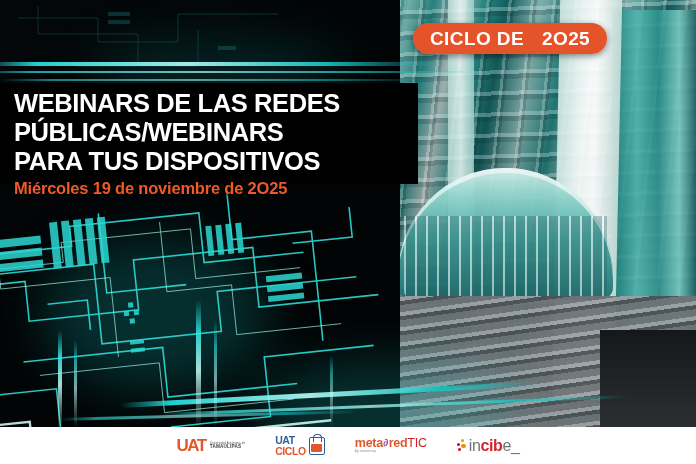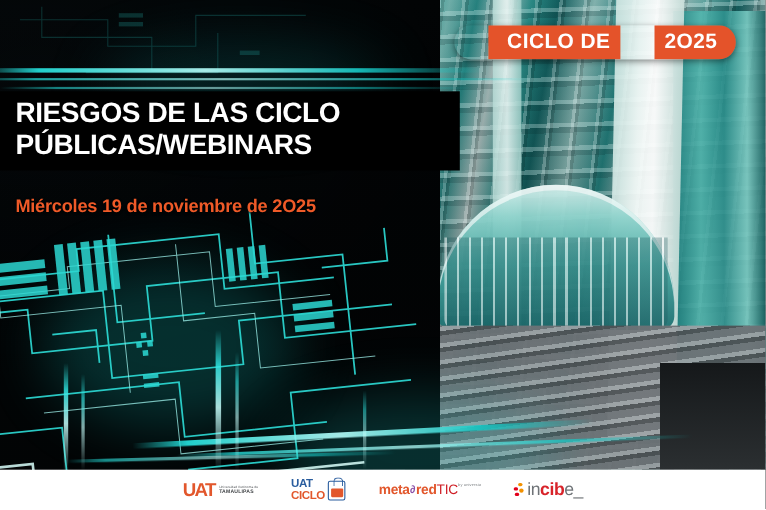--- a/index.html
+++ b/index.html
@@ -239,21 +239,20 @@
     overflow: hidden;
     box-shadow: 0 2px 6px rgba(0,0,0,.45);
   }
   .badge-seg {
     display: flex;
     align-items: center;
     font-weight: bold;
     letter-spacing: .4px;
     white-space: nowrap;
     font-size: 19px;
-    margin-left: 31px;
   }
   .badge-ciclo {
     background: #e4532a;
     color: #ffffff;
     padding: 0 9px 0 17px;
   }
   .badge-webinars {
     background: #1d4f66;
     color: #ffffff;
     padding: 0 9px;
@@ -363,21 +362,21 @@
   }
   .lock-box .body {
     position: absolute;
     left: 1.4px; right: 1.4px; bottom: 1.2px;
     height: 8px;
     background: #e2572c;
     border-radius: 1px;
   }
 
   
-  .logo-mrt { flex-direction: row; align-items: flex-start; line-height: 1; }
+  .logo-mrt { flex-direction: column; align-items: flex-start; line-height: 1; }
   .mrt-row { display: flex; align-items: baseline; }
   .mrt-meta { font-size: 12.5px; font-weight: bold; color: #e2572c; letter-spacing: -.3px; }
   .mrt-link {
     display:inline-block;
     color: #8a4fa8;
     font-size: 10px;
     font-weight: bold;
     margin: 0 .5px;
     transform: translateY(-1px);
   }
@@ -499,22 +498,23 @@
     <div class="vstreak v4"></div>
     <div class="vstreak v5"></div>
   </div>
 
   <div class="badge">
     <span class="badge-seg badge-ciclo">CICLO DE</span>
     <span class="badge-seg badge-year">2O25</span>
   </div>
 
   <div class="headline-band">
-    <div class="headline-line">RIESGOS DE LAS CICLO</div>
+    <div class="headline-line">WEBINARS DE LAS REDES</div>
     <div class="headline-line">PÚBLICAS/WEBINARS</div>
+    <div class="headline-line">PARA TUS DISPOSITIVOS</div>
   </div>
 
   <div class="date-line">Miércoles 19 de noviembre de 2O25</div>
 
   <div class="footer">
 
     <div class="logo logo-uat">
       <span class="uat-mark">UAT</span>
       <span class="uat-sub">
         <span class="l1">Universidad Autónoma de</span>

